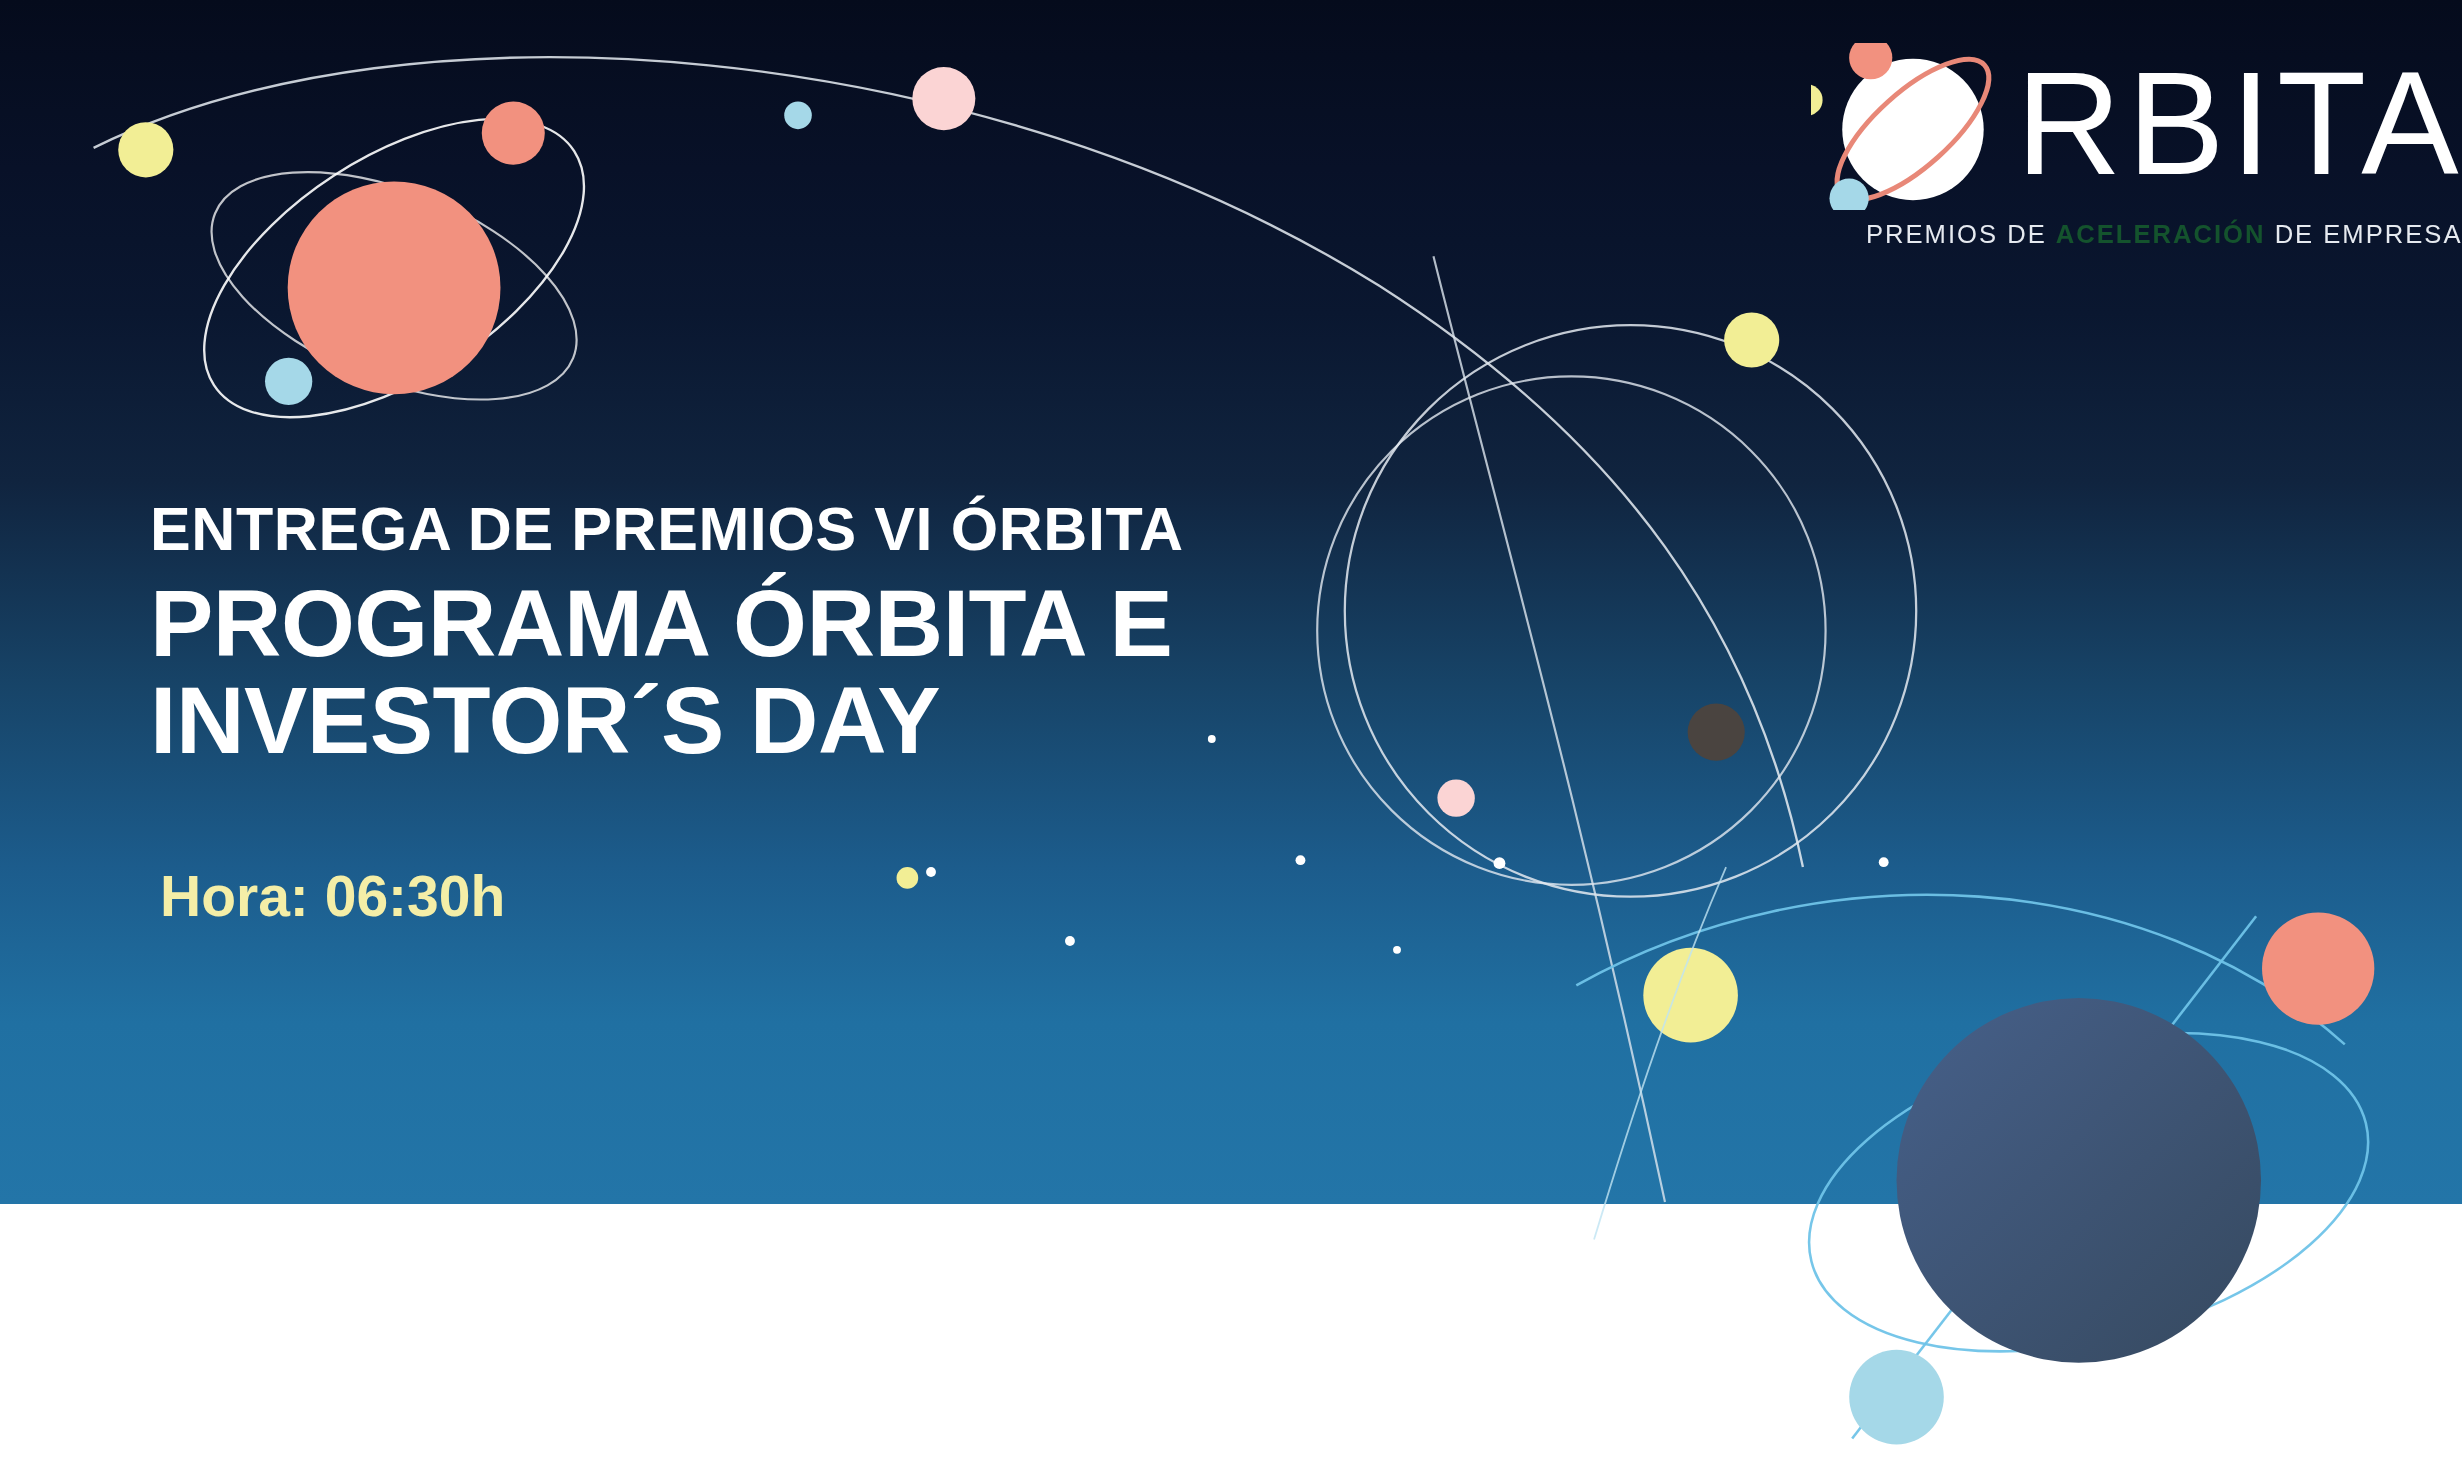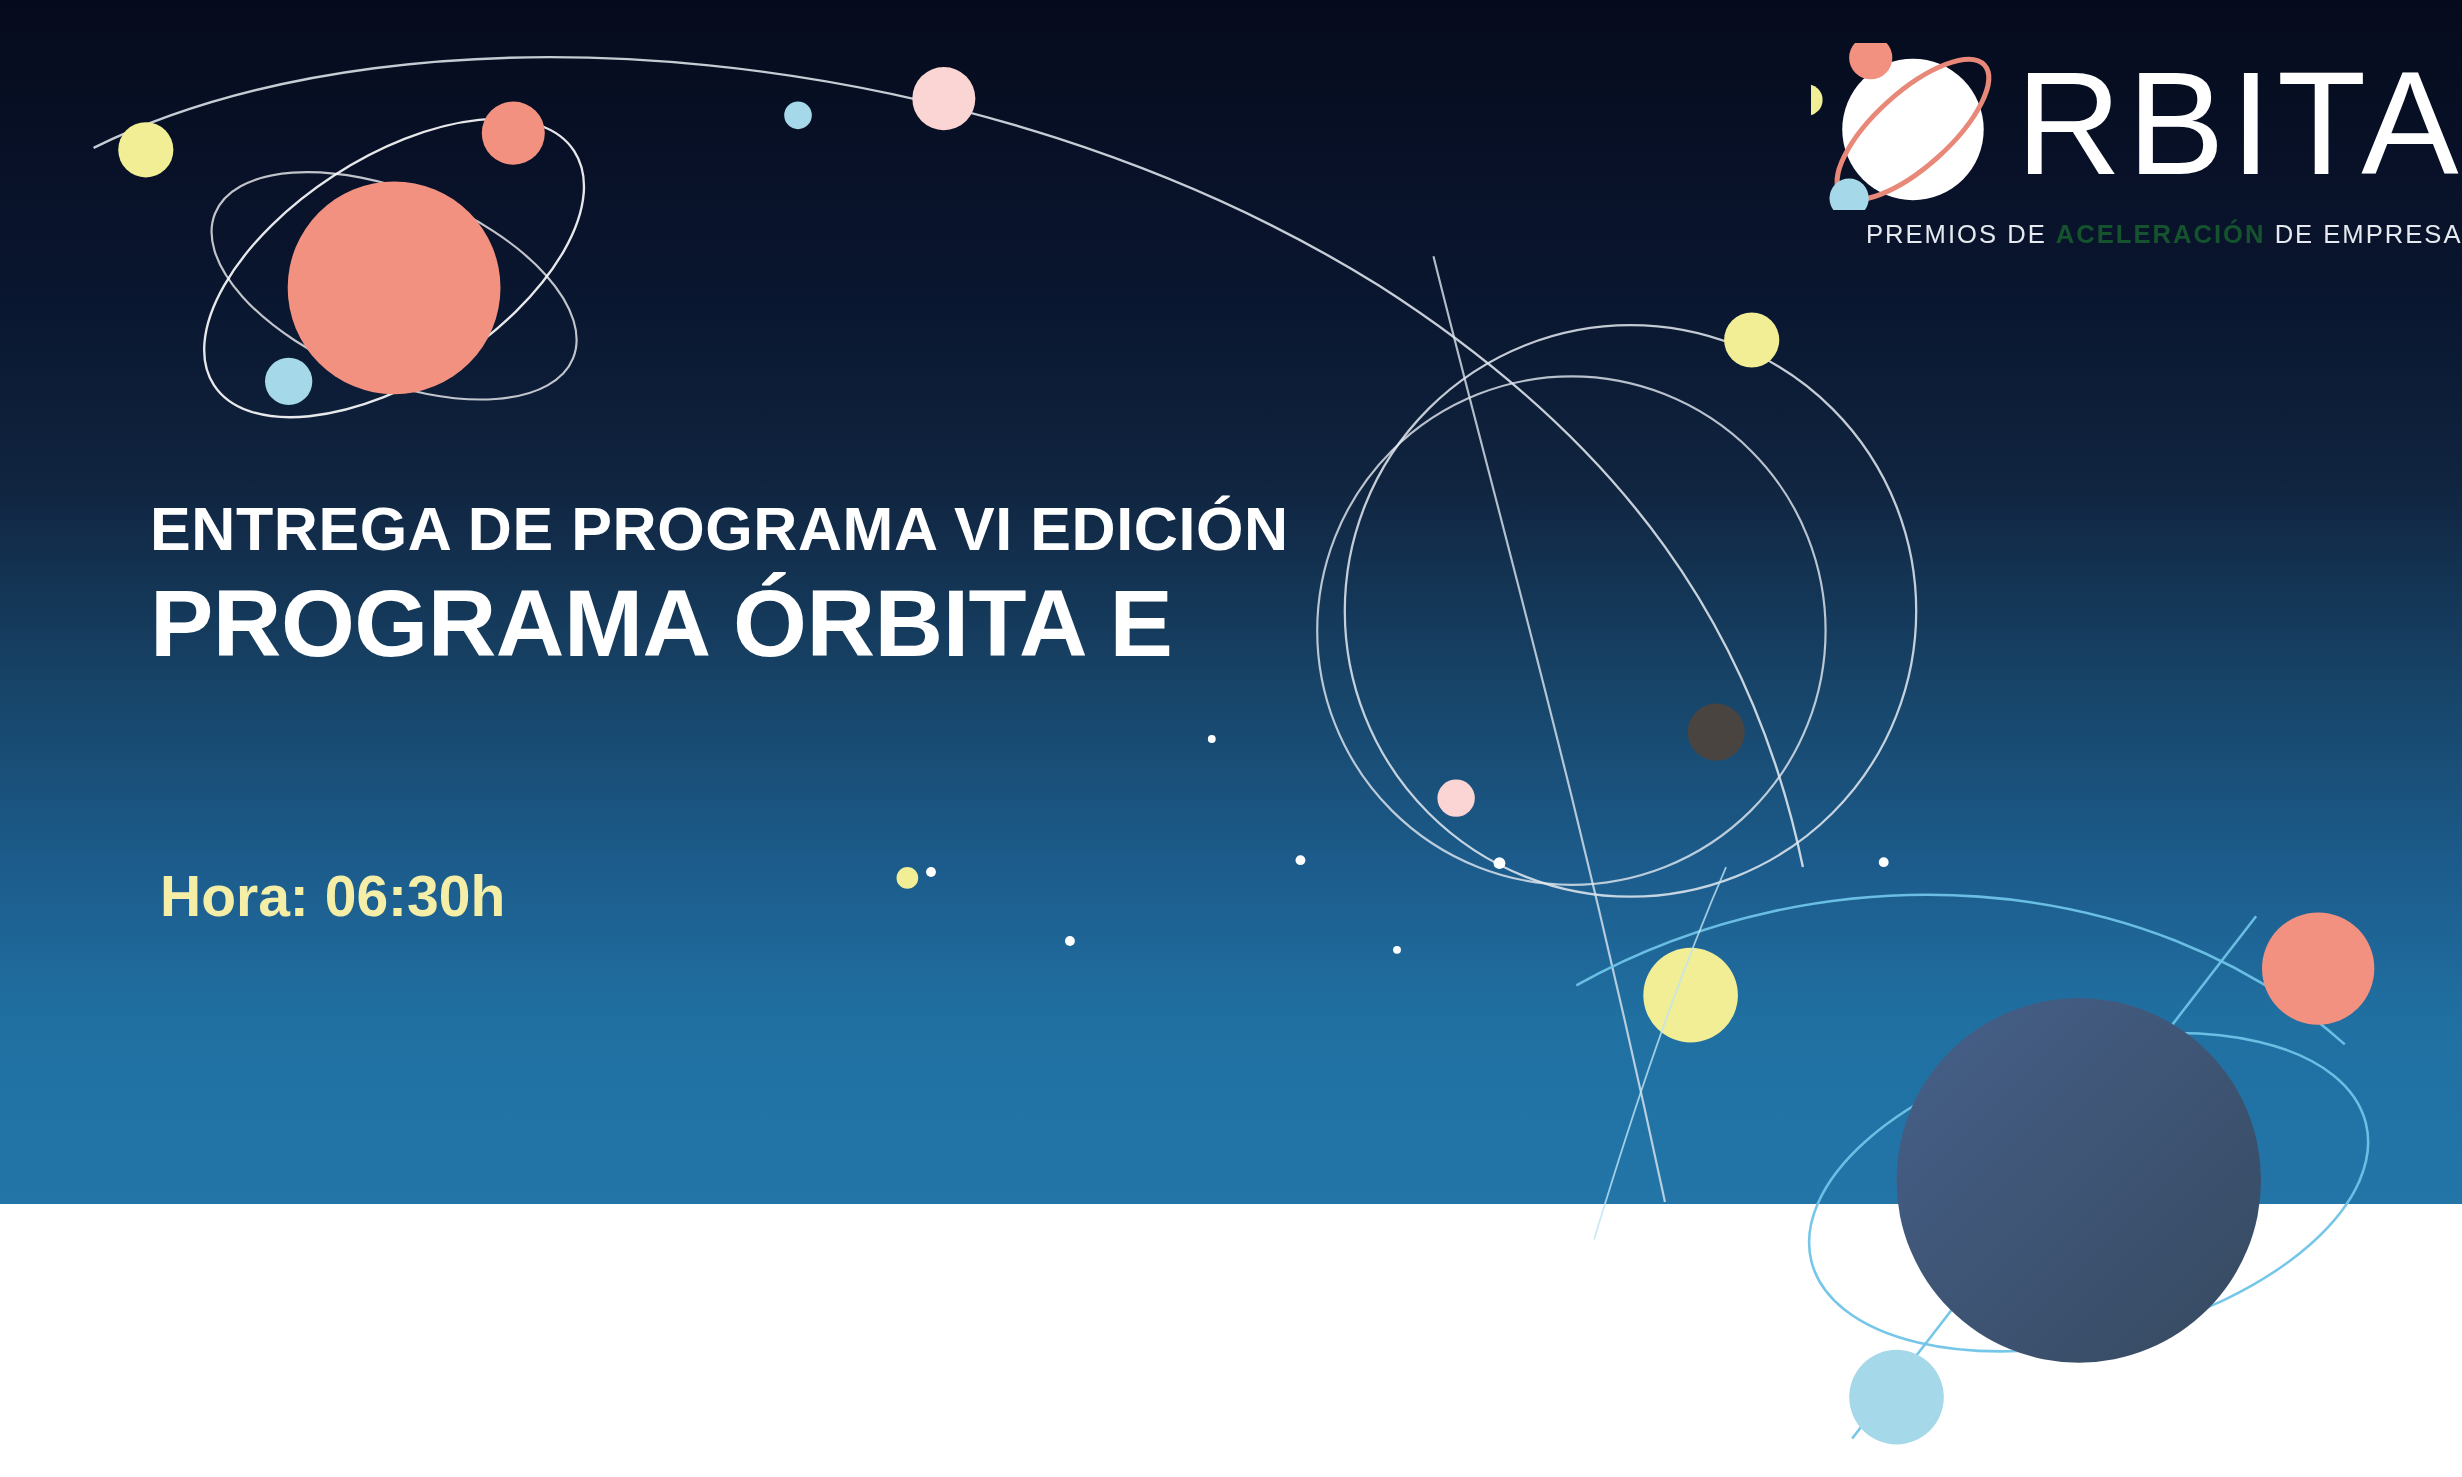--- a/index.html
+++ b/index.html
@@ -133,23 +133,24 @@
       <circle cx="2110" cy="1198" r="185" fill="url(#darkPlanetGrad)"></circle>
       <circle cx="2353" cy="983" r="57" fill="#F2917F"></circle>
       <circle cx="1925" cy="1418" r="48" fill="#A5D8E8"></circle>
       <circle cx="1716" cy="1010" r="48" fill="#F2EE95"></circle>
     </g>
 
     <path d="M 1752 880 C 1700 1000 1660 1120 1618 1258" fill="none" stroke="#BFE3F3" stroke-width="1.8" opacity="0.8"></path>
   </svg>
 
   <div class="copy">
-    <div class="kicker">ENTREGA DE PROGRAMA VI EDICIÓN</div>
+    <div class="kicker">ENTREGA DE PREMIOS VI ÓRBITA</div>
     <div class="title">
       <span class="l1">PROGRAMA ÓRBITA E</span>
+      <span class="l2">INVESTOR´S DAY</span>
     </div>
   </div>
 
   <div class="details">
     <div class="detail-line">Hora:  06:30h</div>
   </div>
 
   <div class="logo">
     <svg class="logo-word" viewBox="0 0 600 170">
       <circle cx="103" cy="88" r="72" fill="#FFFFFF"></circle>

